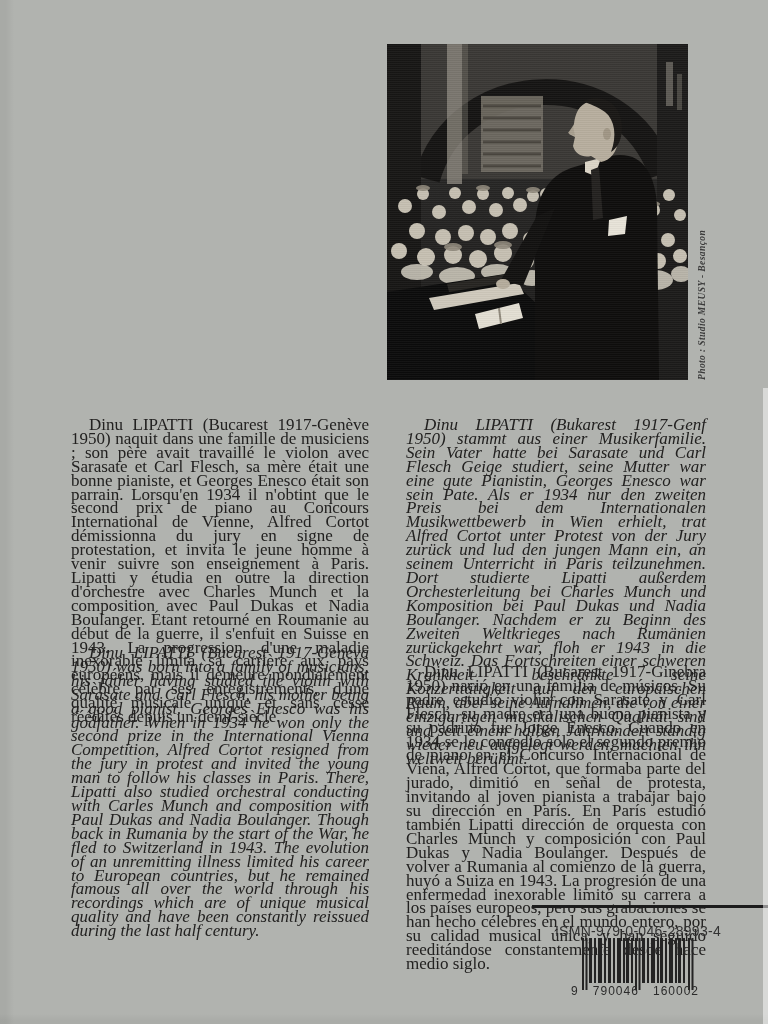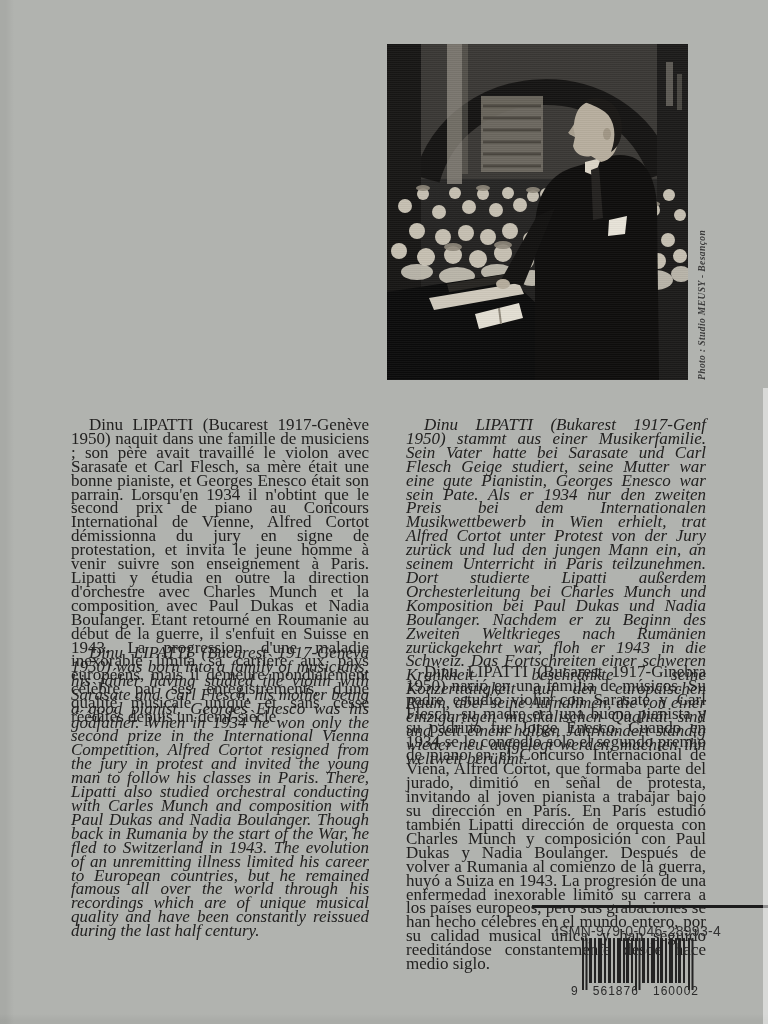--- a/index.html
+++ b/index.html
@@ -225,18 +225,18 @@
         <rect x="93" y="0" width="2" height="45"></rect>
         <rect x="96" y="0" width="3" height="45"></rect>
         <rect x="101" y="0" width="2" height="45"></rect>
         <rect x="106" y="0" width="2" height="52"></rect>
         <rect x="109.5" y="0" width="2" height="52"></rect>
       </g>
     </svg>
   </div>
   <div class="barcode-digits">
     <span>9</span>
-    <span>561876</span>
+    <span>790046</span>
     <span>160002</span>
   </div>
 
   <div class="edge-highlight"></div>
 </div>
 
 </body></html>

